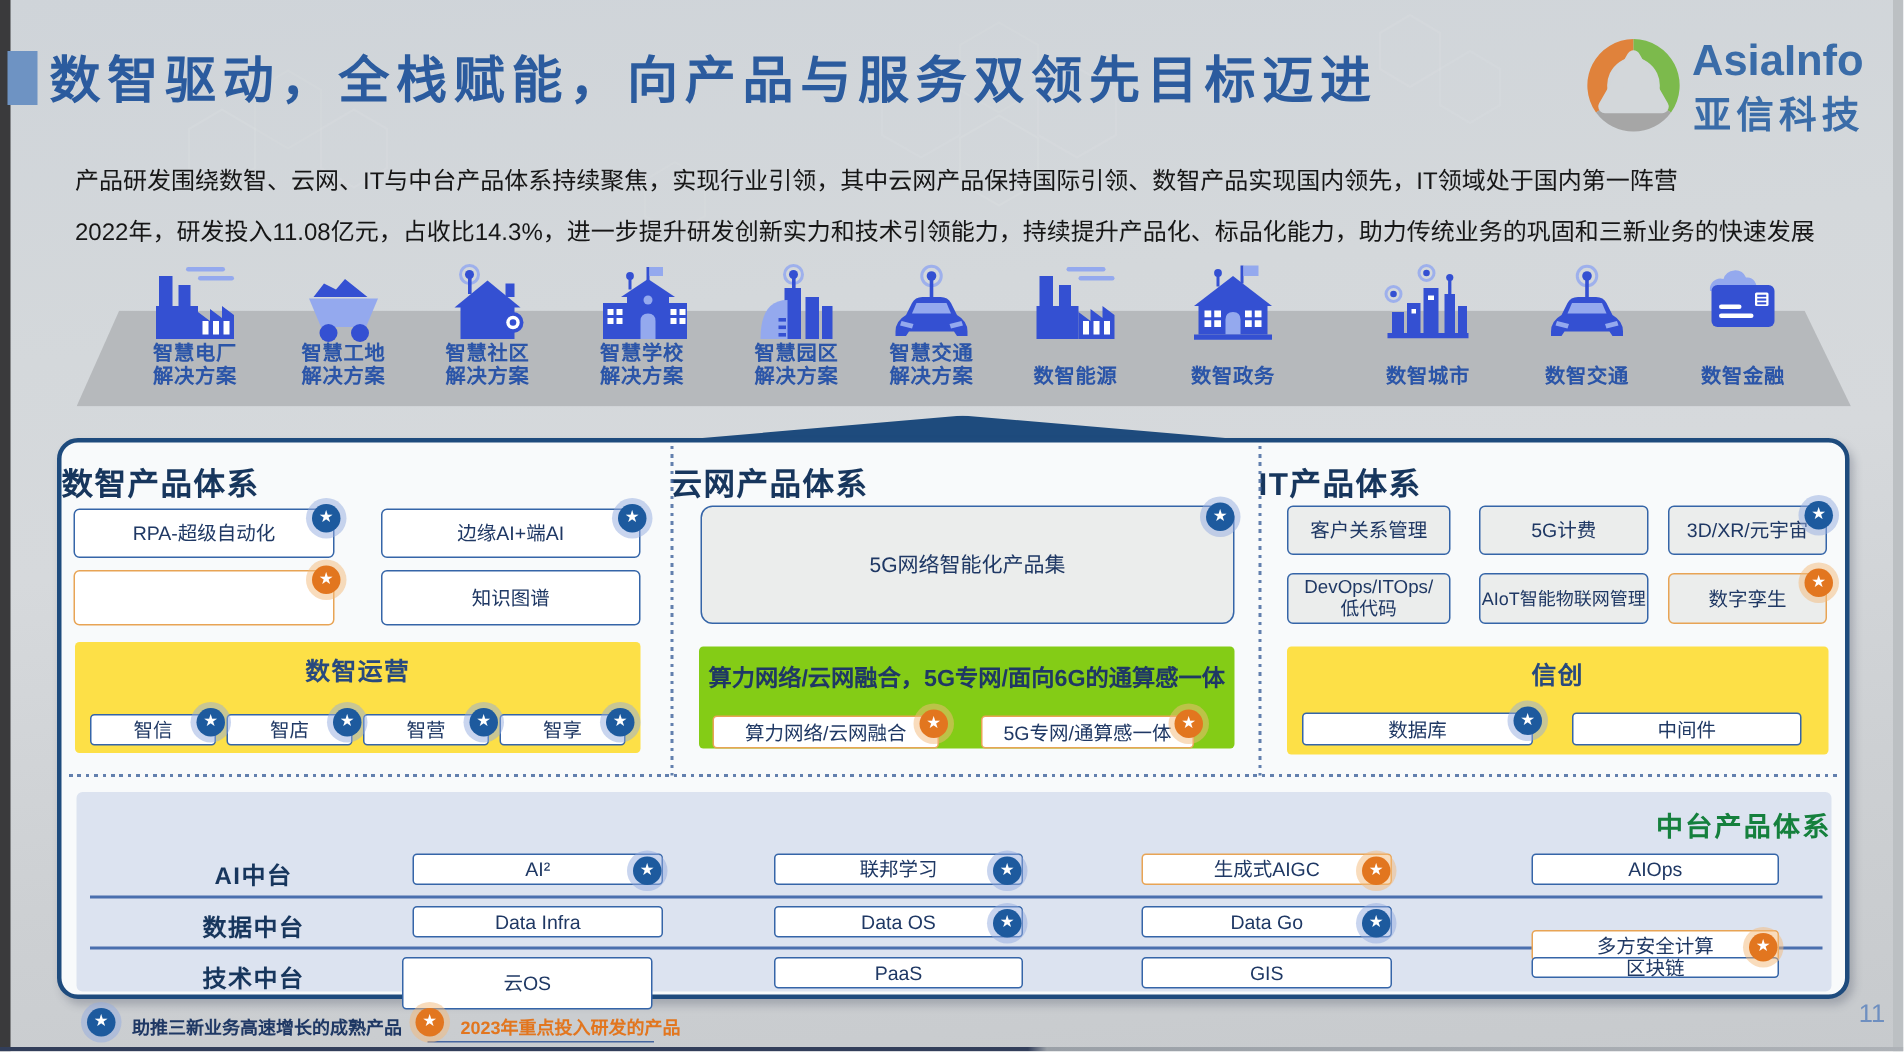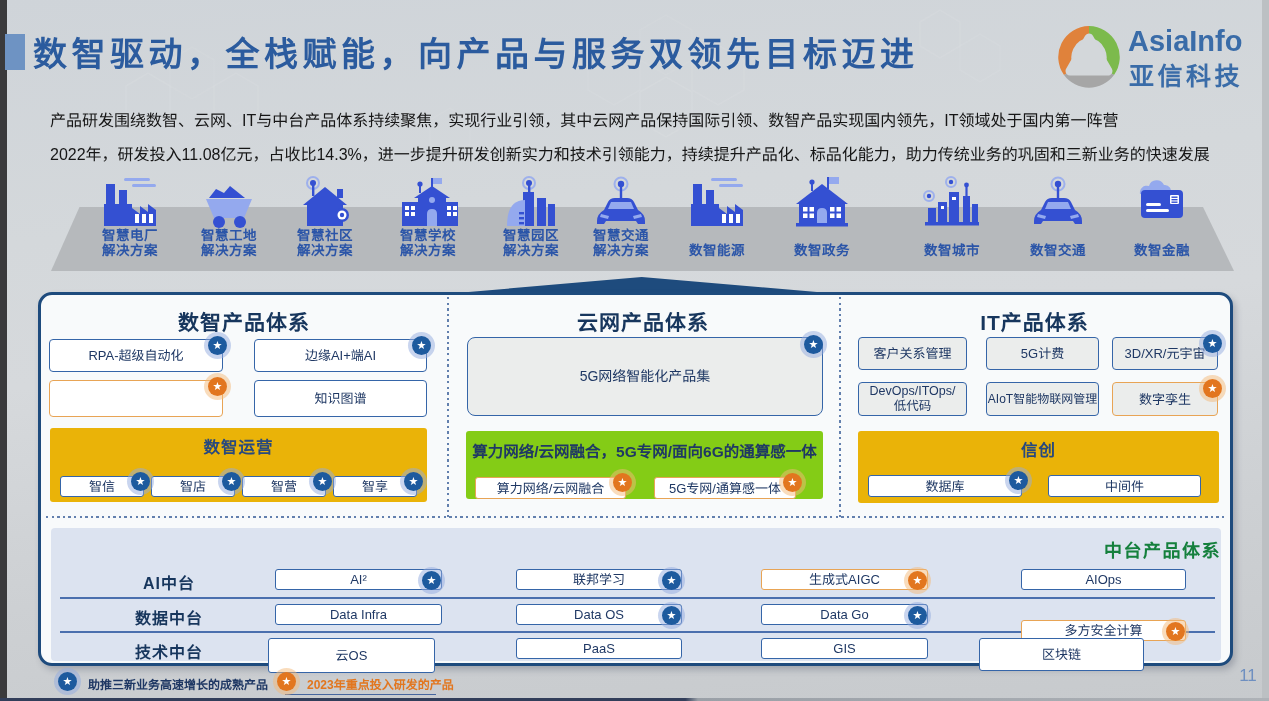--- a/index.html
+++ b/index.html
@@ -34,33 +34,33 @@
   .band-item{top:176px;width:110px;text-align:center;}
   .band-item svg{display:block;margin:0 auto;height:52px;}
   .band-label{display:block;font-size:13.5px;line-height:15px;font-weight:700;color:#2b55a8;letter-spacing:.5px;}
   .band-label.pad{padding-top:15px;}
   
   #wedge{left:445px;top:277px;width:395px;height:17px;background:#1e4b7d;
     -webkit-clip-path:polygon(0 100%,100% 100%,49.8% 0);clip-path:polygon(0 100%,100% 100%,49.8% 0);}
   
   #panel{left:38px;top:292px;width:1195px;height:374px;background:#f8fafb;border:3px solid #1e4b7d;
     border-radius:14px;box-sizing:border-box;box-shadow:3px 4px 6px rgba(60,70,90,.28);}
-  .col-title{top:11px;font-size:21px;font-weight:700;color:#17365d;text-align:center;letter-spacing:1px;}
+  .col-title{top:11px;font-size:21px;font-weight:700;color:#17365d;letter-spacing:1px;}
   .vdash{top:2px;width:2px;height:220px;
     background:repeating-linear-gradient(180deg,rgba(72,106,160,.85) 0 2.4px,transparent 2.4px 5.6px);}
   #hdash{left:5px;top:221px;width:1179px;height:2px;
     background:repeating-linear-gradient(90deg,rgba(72,106,160,.85) 0 2.4px,transparent 2.4px 5.6px);}
   
   .pbox{position:absolute;background:#fff;border:1.5px solid #3565a8;border-radius:4px;box-sizing:border-box;
     display:flex;align-items:center;justify-content:center;text-align:center;
     color:#1f3864;font-size:13px;font-weight:500;line-height:15px;}
   .pbox.gray{background:#ebedec;}
   .pbox.ob{border-color:#e8a455;}
   .pbox.r3{border-radius:3px;}
-  .subpanel{position:absolute;background:#eab308;border-radius:3px;}
+  .subpanel{position:absolute;background:#fde047;border-radius:3px;}
   .sub-title{position:absolute;left:0;right:0;top:6px;text-align:center;font-size:16.5px;font-weight:700;color:#28497e;letter-spacing:1px;}
   
   .badge{position:absolute;width:19px;height:19px;border-radius:50%;display:flex;align-items:center;justify-content:center;
     font-size:11px;line-height:1;color:#fff;z-index:3;}
   .badge.blue{background:#1d5a9e;box-shadow:0 0 0 4px rgba(148,172,224,.5);}
   .badge.orange{background:#e2761f;box-shadow:0 0 0 4px rgba(243,185,122,.5);}
   .bd-tr{top:-4px;right:-5px;}       
   .bd-sm{top:-5px;right:-7px;}       
   .bd-mid{top:1px;right:0px;}        
   
@@ -463,21 +463,21 @@
 
       <div class="pbox r3" style="left:217px;top:110px;width:167px;height:35px">
         <span>云OS</span>
       </div>
       <div class="pbox r3" style="left:465px;top:110px;width:166px;height:21px">
         <span>PaaS</span>
       </div>
       <div class="pbox r3" style="left:710px;top:110px;width:167px;height:21px">
         <span>GIS</span>
       </div>
-      <div class="pbox r3" style="left:928px;top:110px;width:165px;height:33px">
+      <div class="pbox r3" style="left:970px;top:110px;width:165px;height:14px">
         <span>区块链</span>
       </div>
     </div>
   </div>
 
   <span class="badge blue abs" style="left:58px;top:672px">
       <span>★</span>
     </span>
   <div id="legend-blue-text" class="legend-text">助推三新业务高速增长的成熟产品</div>
   <span class="badge orange abs" style="left:277px;top:672px">

